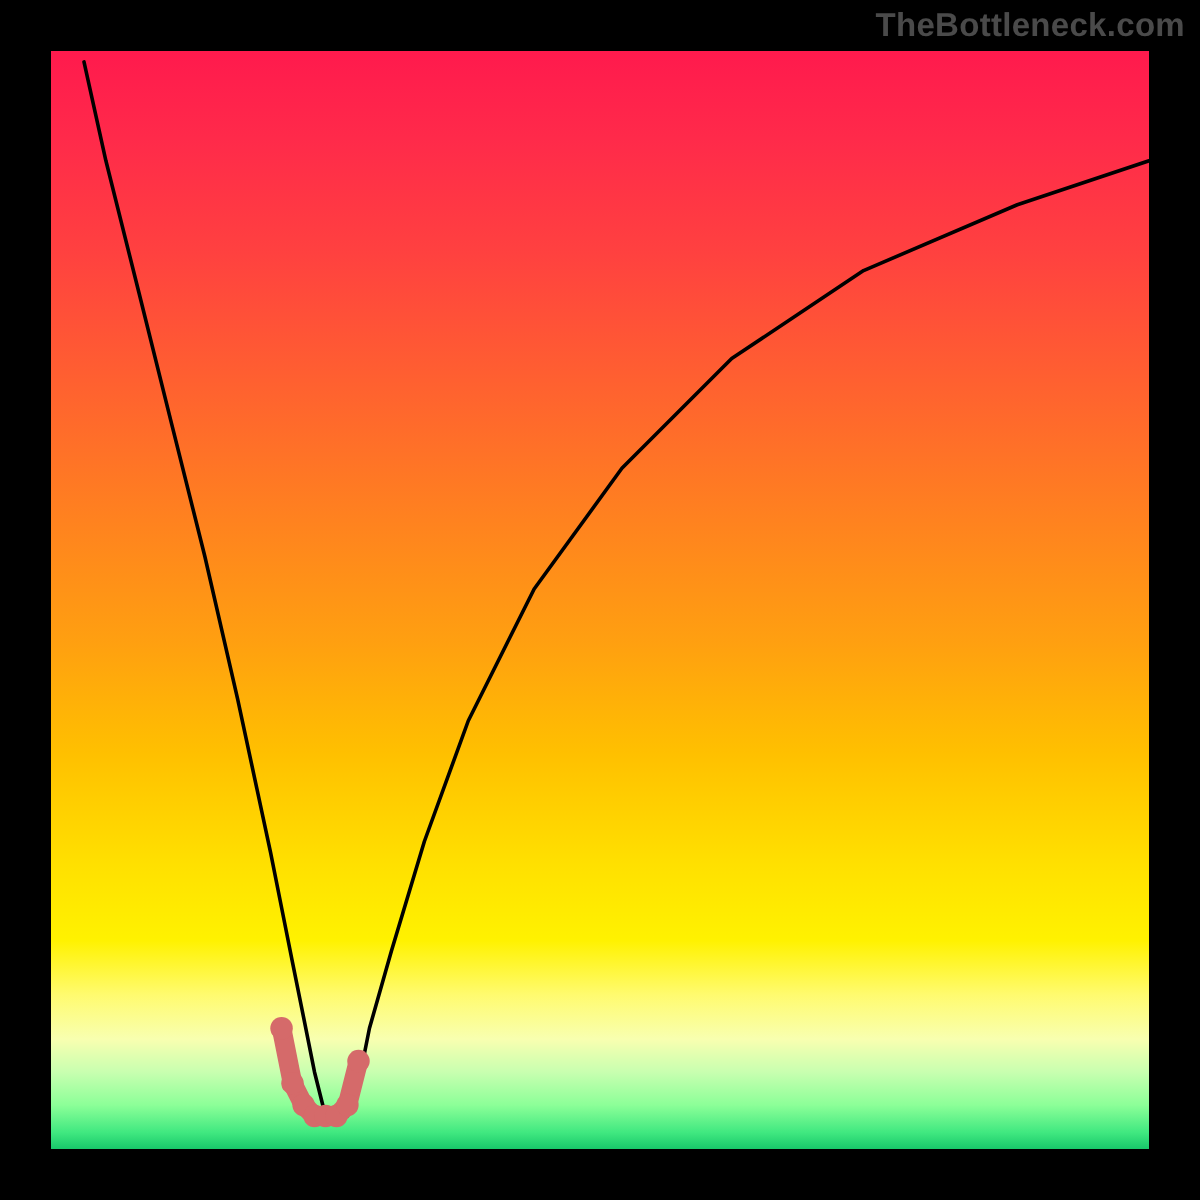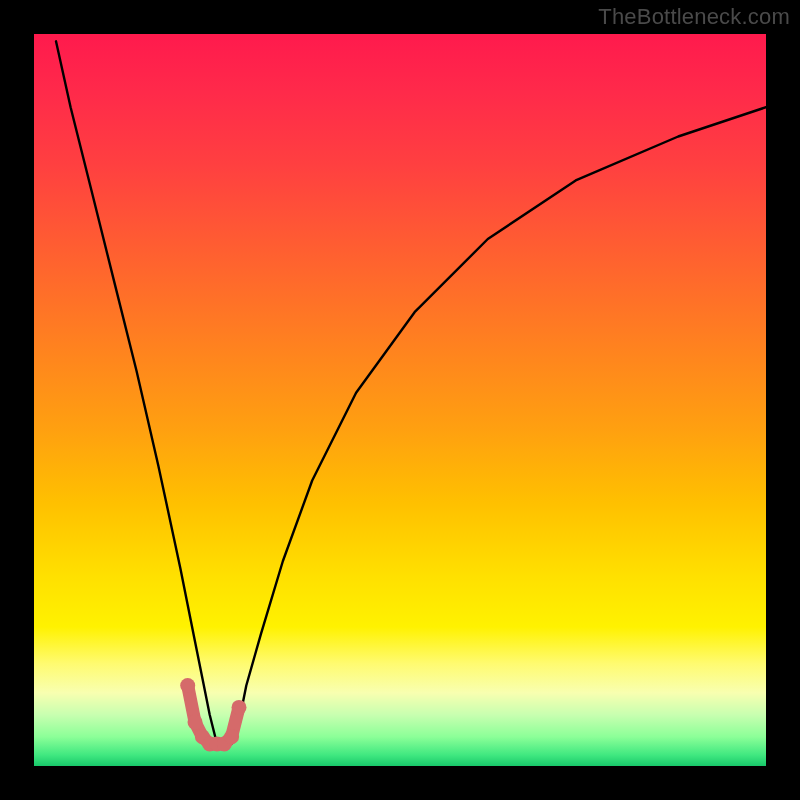--- a/index.html
+++ b/index.html
@@ -10,21 +10,21 @@
     position: relative;
     font-family: Arial, Helvetica, sans-serif;
     overflow: hidden;
   }
   .watermark {
     position: absolute;
     top: 4px;
     right: 10px;
     color: #4a4a4a;
     font-size: 22px;
-    font-weight: 400;
+    font-weight: 700;
     z-index: 10;
     letter-spacing: 0.2px;
   }
   .plot {
     position: absolute;
     left: 34px;
     top: 34px;
     width: 732px;
     height: 732px;
     background: linear-gradient(to bottom,

